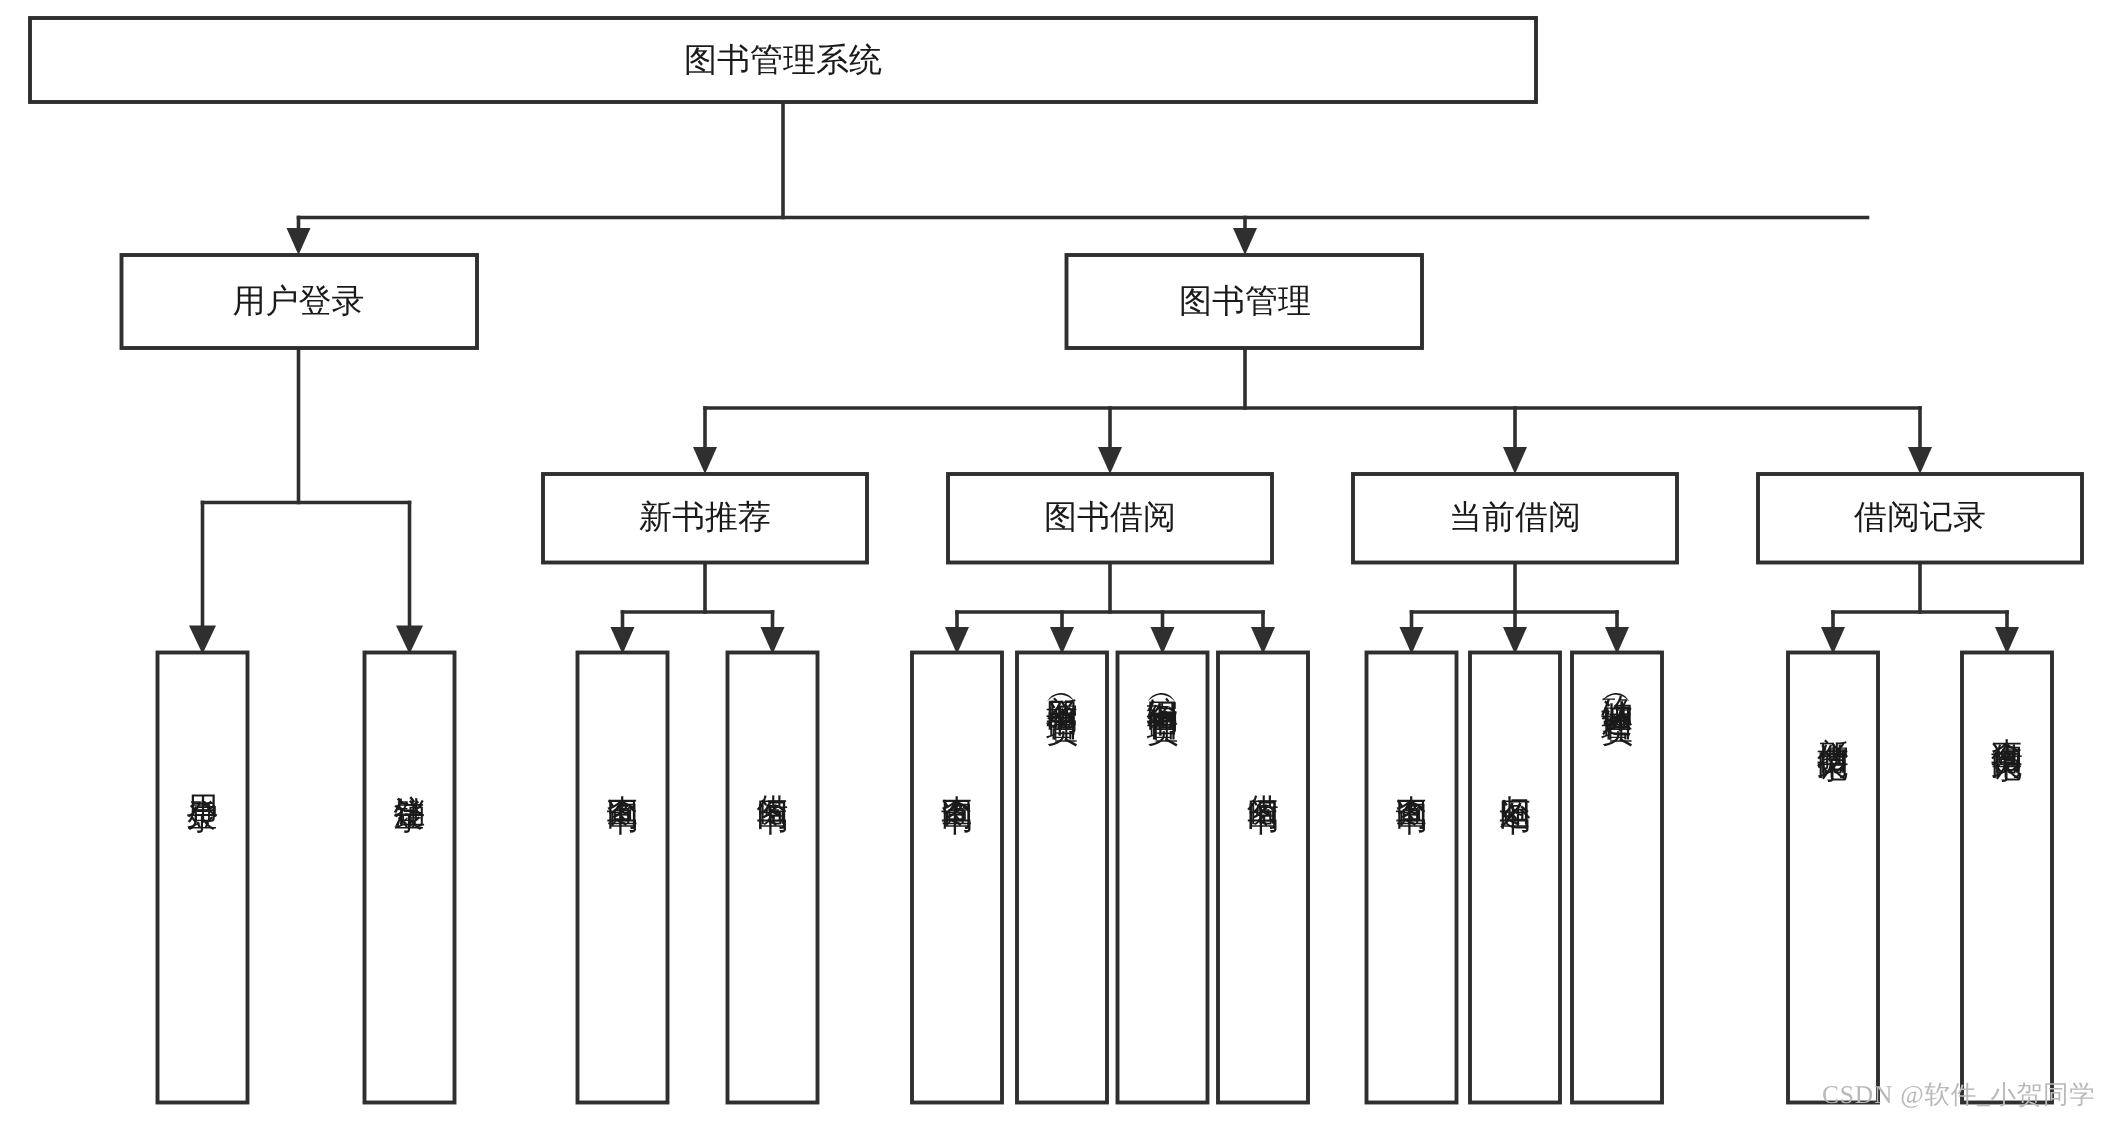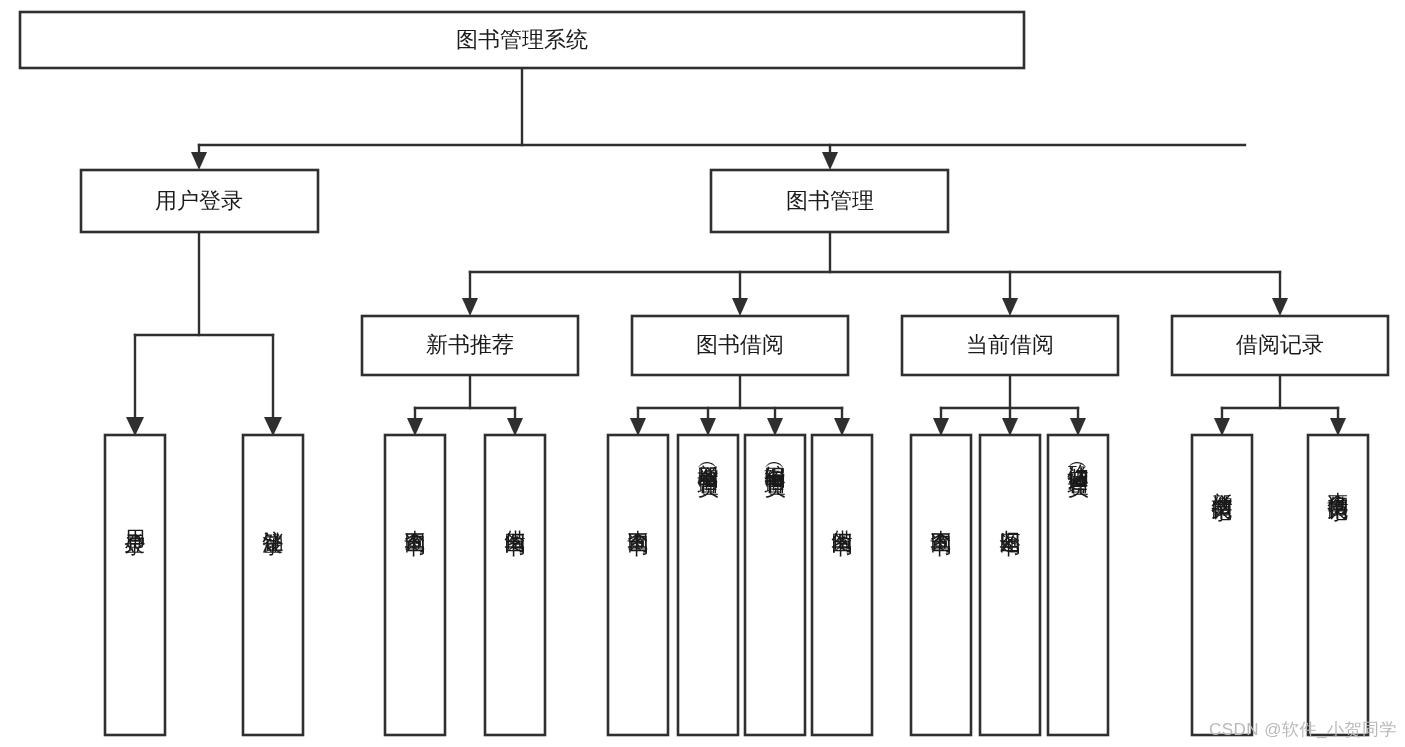--- a/index.html
+++ b/index.html
@@ -62,21 +62,21 @@
     font-size: 21px;
     line-height: 1.05;
     letter-spacing: 2px;
     color: #1a1a1a;
     white-space: nowrap;
   }
   #watermark {
     position: absolute;
     right: 8px;
     bottom: 6px;
-    font-family: Liberation Sans, sans-serif;
+    font-family: Liberation Serif, serif;
     font-size: 17px;
     color: #b9b9b9;
     letter-spacing: 0.5px;
     white-space: nowrap;
   }
 </style>
 </head>
 <body>
 
 <div id="diagram-root">

